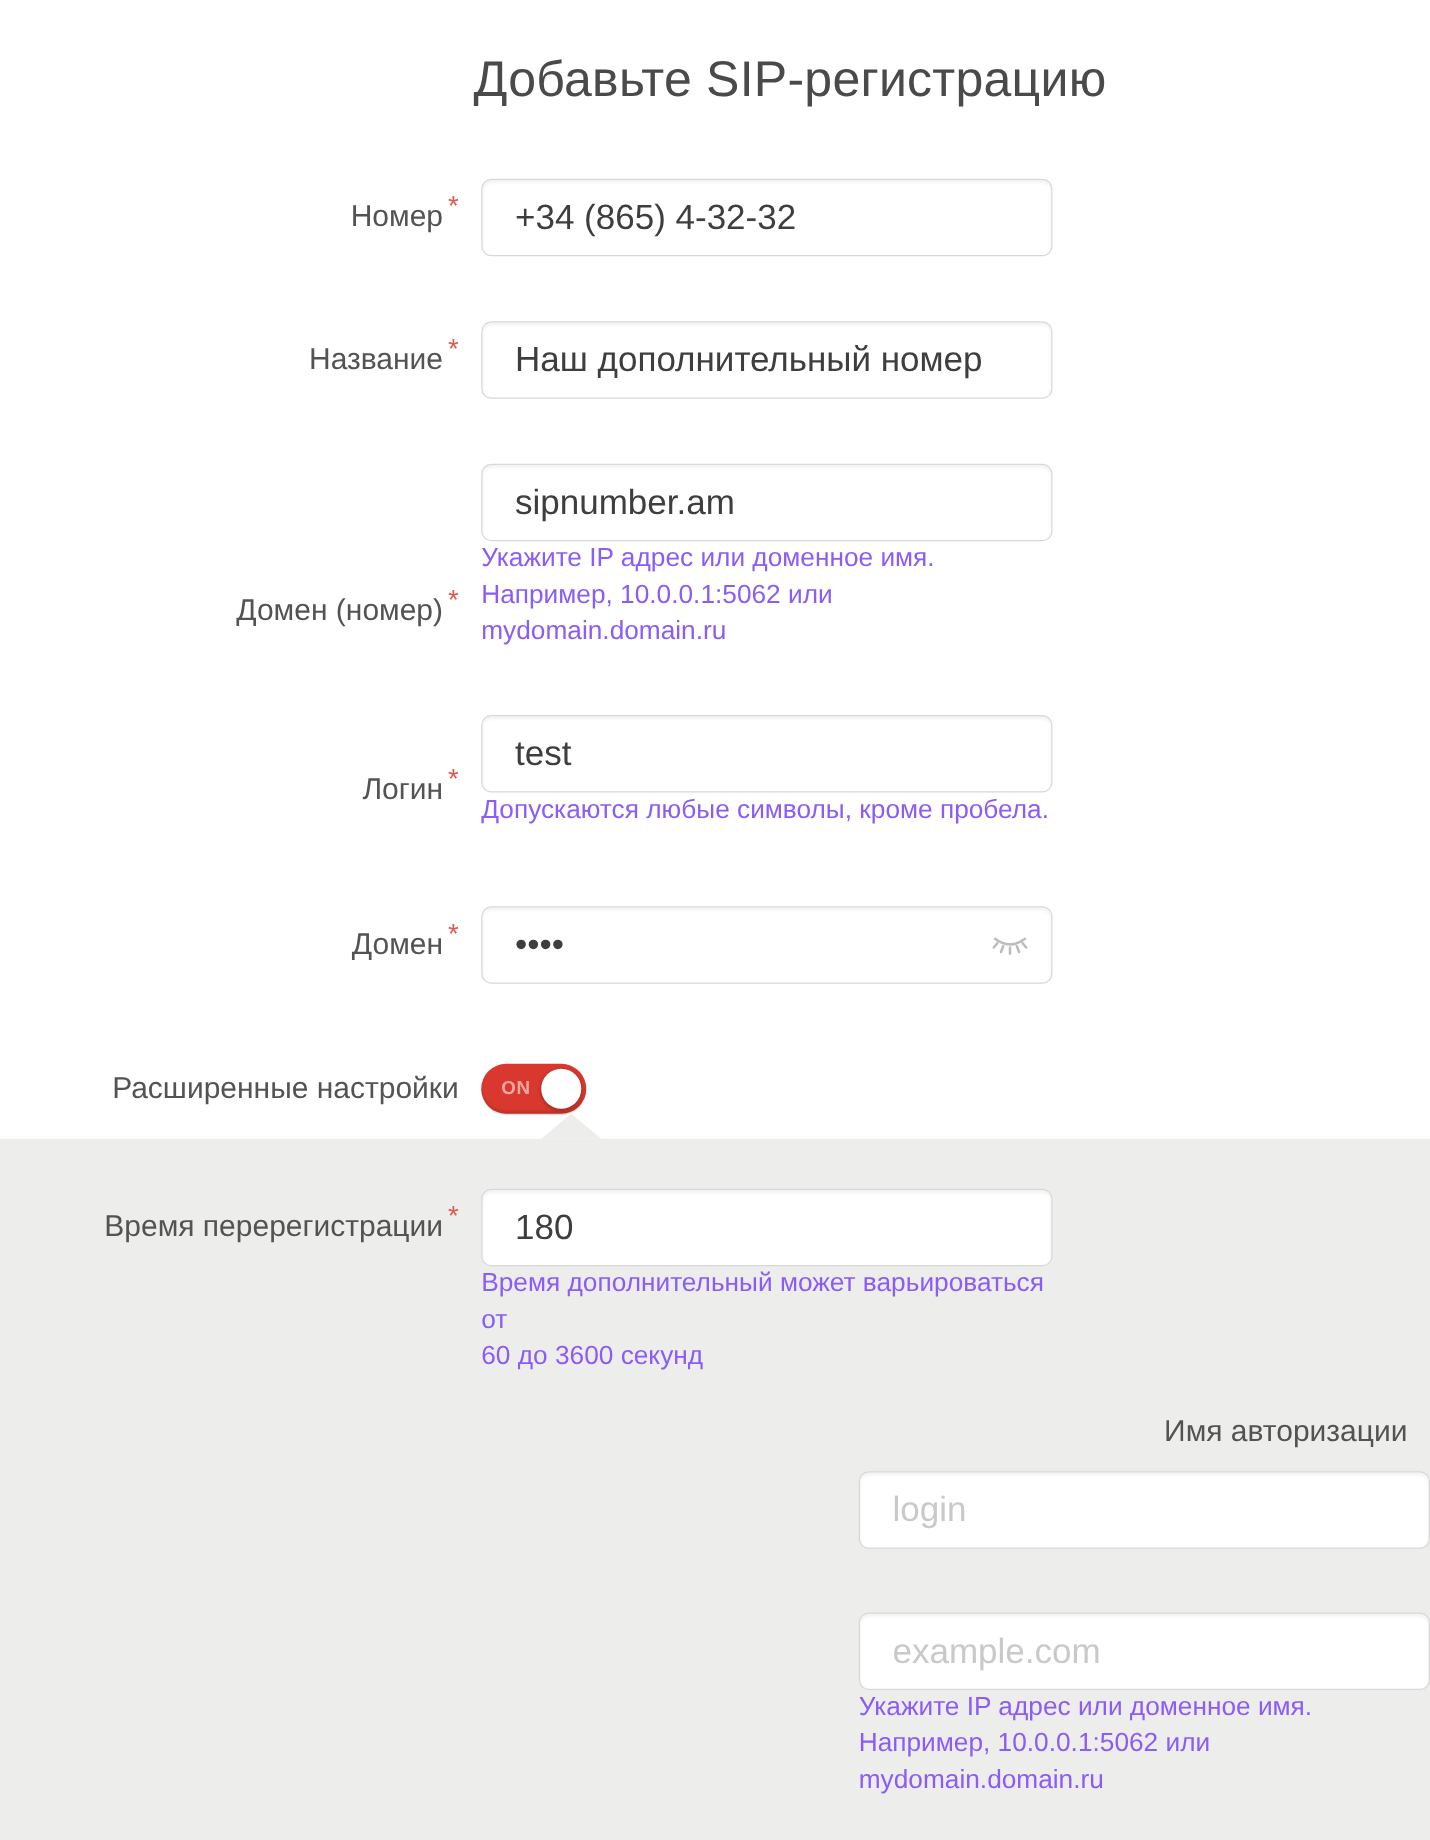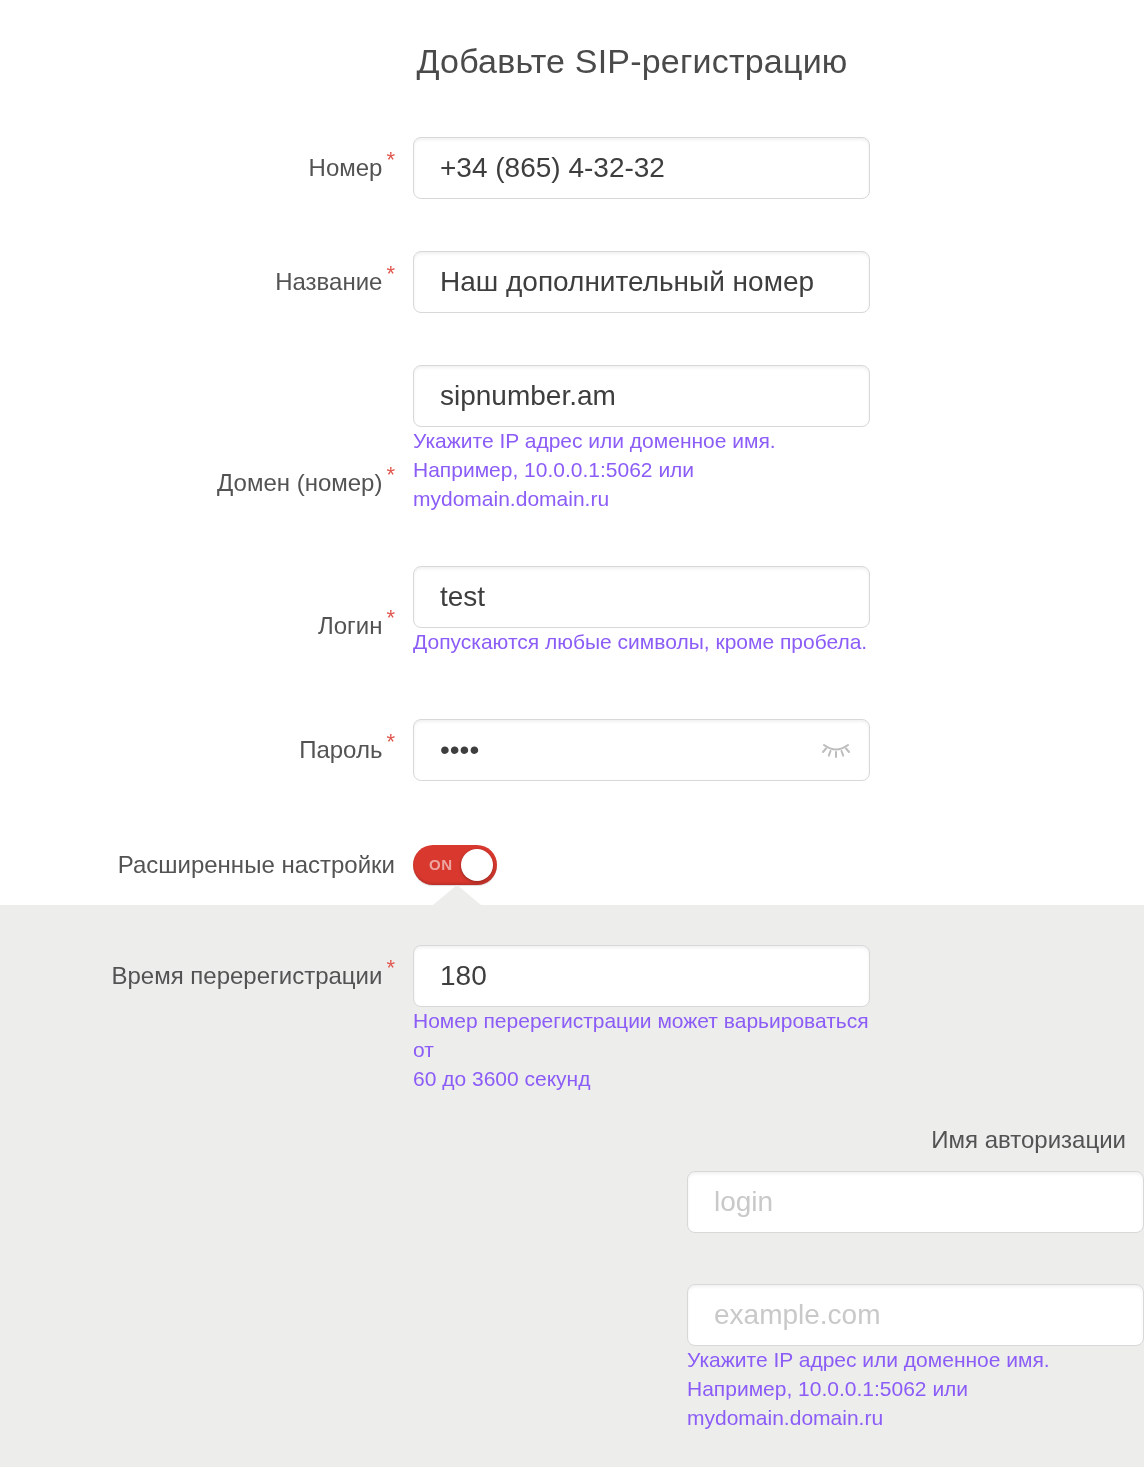--- a/index.html
+++ b/index.html
@@ -7,41 +7,40 @@
     width: 1144px;
     background: #ffffff;
     font-family: "Liberation Sans", "DejaVu Sans", sans-serif;
   }
   body { height: 1472px; overflow: hidden; }
 
   .page-title {
     padding-left: 94px;
     margin-top: 42px;
     text-align: center;
-    font-size: 34px;
+    font-size: 40px;
     font-weight: 400;
     color: #4a4a4a;
     letter-spacing: 0.2px;
     margin-left: 26px;
   }
 
   .form-area { margin-top: 56px; }
 
   .row { display: flex; align-items: flex-start; }
   .row + .row { margin-top: 52px; align-items: flex-end; }
 
   .label-col {
     width: 385px;
     text-align: right;
     padding-right: 18px;
     font-size: 24px;
     color: #535353;
     line-height: 62px;
     white-space: nowrap;
-    margin-left: 28px;
   }
   .req {
     color: #e0574f;
     font-size: 22px;
     vertical-align: 9px;
     margin-left: 4px;
     line-height: 0;
   }
 
   .field-col { width: 457px; position: relative; }
@@ -167,21 +166,21 @@
     <div class="label-col"><span>Логин</span><span class="req">*</span></div>
     <div class="field-col">
       <input class="text-input" type="text" value="test" style="">
       <div class="hint">
         <span>Допускаются любые символы, кроме пробела.</span>
       </div>
     </div>
   </div>
 
   <div class="row" style="margin-top:62px;">
-    <div class="label-col"><span>Пароль</span><span class="req">*</span></div>
+    <div class="label-col"><span>Домен</span><span class="req">*</span></div>
     <div class="field-col">
       <input class="text-input" type="text" value="••••" style="">
       <div class="eye-btn">
         <svg width="34" height="26" viewBox="0 0 34 26" fill="none" stroke="#bdbdbd" stroke-width="2" stroke-linecap="round">
           <path d="M5 8 Q17 17 29 8"></path>
           <line x1="17" y1="15" x2="17" y2="20"></line>
           <line x1="11.5" y1="14" x2="9.8" y2="18.6"></line>
           <line x1="22.5" y1="14" x2="24.2" y2="18.6"></line>
           <line x1="7" y1="11.5" x2="4" y2="15"></line>
           <line x1="27" y1="11.5" x2="30" y2="15"></line>
@@ -198,21 +197,21 @@
     </div>
   </div>
 
   <div class="advanced-panel">
 
     <div class="row">
       <div class="label-col"><span>Время перерегистрации</span><span class="req">*</span></div>
       <div class="field-col">
         <input class="text-input" type="text" value="180" style="">
         <div class="hint">
-          <span>Номер перерегистрации может варьироваться от</span>
+          <span>Время дополнительный может варьироваться от</span>
           <span>60 до 3600 секунд</span>
         </div>
       </div>
     </div>
 
     <div class="row tight">
       <div class="label-col"><span>Имя авторизации</span></div>
       <div class="field-col">
         <input class="text-input" type="text" placeholder="login" style="">
       </div>

